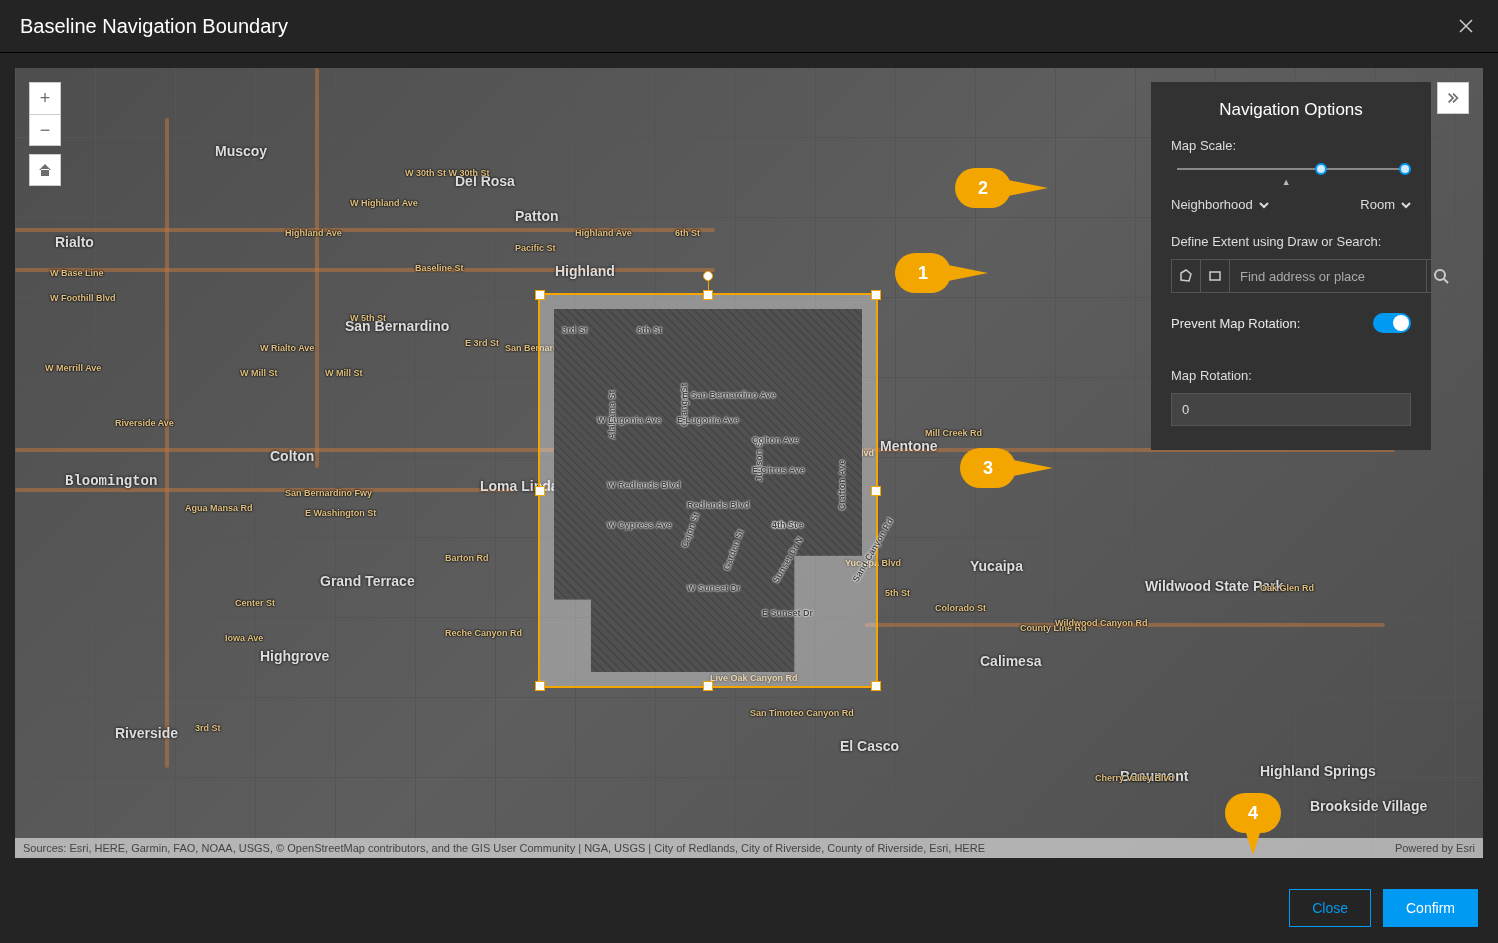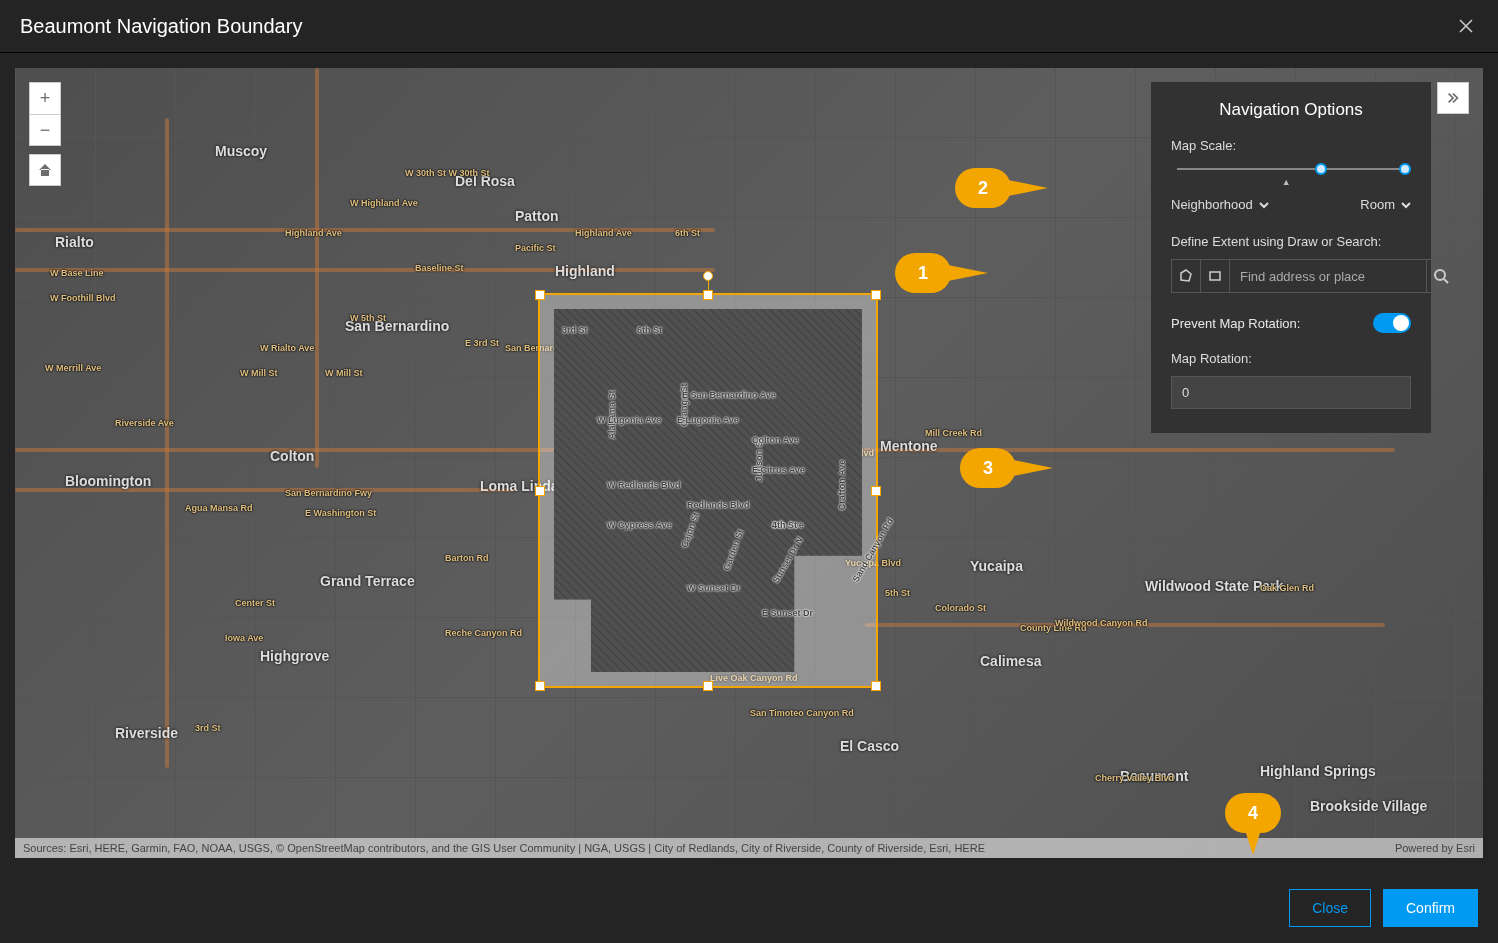--- a/index.html
+++ b/index.html
@@ -75,39 +75,39 @@
   .scale-sel{display:flex;align-items:center;gap:6px;color:#ddd;cursor:pointer;}
   .scale-sel svg{width:10px;height:10px;stroke:#ddd;stroke-width:2;fill:none;}
   .extent-row{display:flex;margin-top:10px;margin-bottom:20px;border:none;height:34px;}
   .tool-btn{width:34px;height:34px;border:1px solid #555;background:transparent;display:flex;align-items:center;justify-content:center;cursor:pointer;}
   .tool-btn + .tool-btn{border-left:none;}
   .tool-btn svg{width:16px;height:16px;stroke:#ccc;stroke-width:1.5;fill:none;}
   .search-input{flex:1;border:1px solid #555;border-left:none;background:transparent;padding:0 10px;color:#14b8a6;font-size:13px;}
   .search-input::placeholder{color:#aaa;}
   .search-btn{width:34px;height:34px;border:1px solid #555;border-left:none;background:transparent;display:flex;align-items:center;justify-content:center;cursor:pointer;}
   .search-btn svg{width:16px;height:16px;stroke:#ccc;stroke-width:2;fill:none;}
-  .toggle-row{display:flex;justify-content:space-between;align-items:center;margin-bottom:18px;}
+  .toggle-row{display:flex;justify-content:space-between;align-items:center;margin-bottom:35px;}
   .toggle{width:38px;height:20px;background:var(--accent);border-radius:10px;position:relative;cursor:pointer;}
   .toggle .knob{position:absolute;right:2px;top:2px;width:16px;height:16px;background:#fff;border-radius:50%;}
   .rot-input{width:100%;background:#444;border:1px solid #555;color:#ddd;padding:8px 10px;font-size:13px;}
   
   .attr-bar{position:absolute;left:0;right:0;bottom:0;height:20px;background:rgba(255,255,255,.55);color:#444;font-size:11px;display:flex;justify-content:space-between;align-items:center;padding:0 8px;}
   
   .footer{display:flex;justify-content:flex-end;gap:12px;padding:16px 20px;}
   .btn{padding:10px 22px;font-size:14px;cursor:pointer;border:1px solid var(--accent);}
   .btn-secondary{background:transparent;color:var(--accent);}
   .btn-primary{background:var(--accent);color:#fff;border-color:var(--accent);}
 </style>
 </head>
 <body>
 
 <div class="dialog">
 
   <div class="titlebar">
-    <h1>Beaumont Navigation Boundary</h1>
+    <h1>Baseline Navigation Boundary</h1>
     <div class="close-x">
       <svg viewBox="0 0 16 16">
           <path d="M2 2 L14 14 M14 2 L2 14"></path>
         </svg>
     </div>
   </div>
 
   <div class="map-wrap">
     <div class="map-bg"></div>
 
@@ -121,21 +121,21 @@
 
     <div id="city-labels">
         <div class="city-label" style="left: 330px; top: 250px;">San Bernardino</div>
         <div class="city-label" style="left: 100px; top: 645px; margin-top: 12px;">Riverside</div>
         <div class="city-label" style="left: 40px; top: 166px;">Rialto</div>
         <div class="city-label" style="left: 200px; top: 75px;">Muscoy</div>
         <div class="city-label" style="left: 440px; top: 105px;">Del Rosa</div>
         <div class="city-label" style="left: 540px; top: 195px;">Highland</div>
         <div class="city-label" style="left: 500px; top: 140px;">Patton</div>
         <div class="city-label" style="left: 255px; top: 380px;">Colton</div>
-        <div class="city-label" style="left: 50px; top: 405px;">Bloomington</div>
+        <div class="city-label" style="left: 50px; top: 405px; font-family: Liberation Mono, monospace;">Bloomington</div>
         <div class="city-label" style="left: 305px; top: 505px;">Grand Terrace</div>
         <div class="city-label" style="left: 465px; top: 410px;">Loma Linda</div>
         <div class="city-label" style="left: 615px; top: 415px;">Redlands</div>
         <div class="city-label" style="left: 865px; top: 370px;">Mentone</div>
         <div class="city-label" style="left: 955px; top: 490px;">Yucaipa</div>
         <div class="city-label" style="left: 245px; top: 580px;">Highgrove</div>
         <div class="city-label" style="left: 965px; top: 585px;">Calimesa</div>
         <div class="city-label" style="left: 825px; top: 670px;">El Casco</div>
         <div class="city-label" style="left: 1105px; top: 700px;">Beaumont</div>
         <div class="city-label" style="left: 1245px; top: 695px;">Highland Springs</div>

